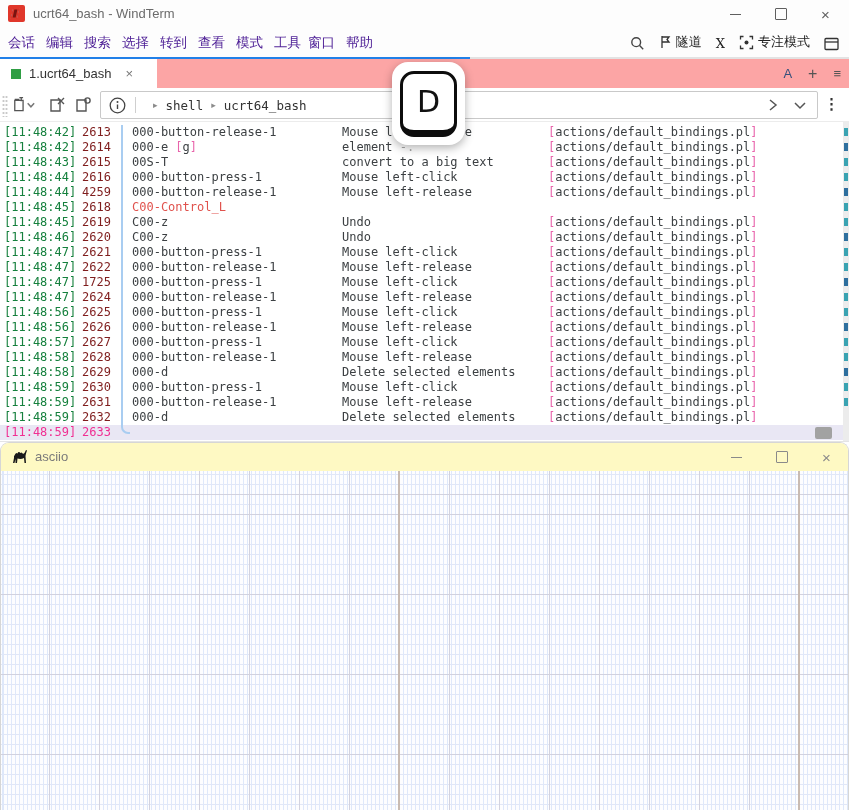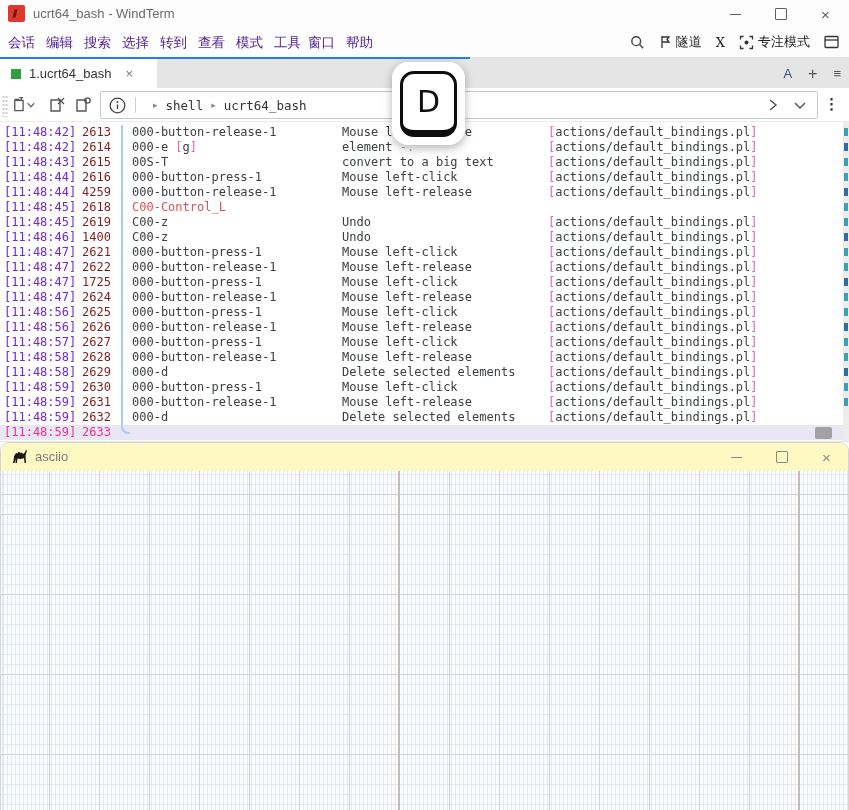--- a/index.html
+++ b/index.html
@@ -16,28 +16,28 @@
   .win-title { position:absolute; left:33px; top:6px; font-size:13px; color:#6b6b6b; }
   .winctl { position:absolute; top:0; width:45px; height:28px; display:flex; align-items:center;
             justify-content:center; color:#5f5f5f; }
   .ctl-min::after { content:""; width:11px; height:0; border-top:1.4px solid #5f5f5f; }
   .ctl-max::after { content:""; width:10px; height:10px; border:1.4px solid #5f5f5f; border-radius:1px; }
   .ctl-close { font-size:15px; font-weight:400; }
 
   
   .menubar { position:absolute; left:0; top:28px; width:849px; height:29px; background:#fdfdfd; }
   .menu-item { position:absolute; top:6px; font-size:13.5px; color:#4c1d95; cursor:default; }
-  .menu-right { position:absolute; right:10px; top:5px; display:flex; align-items:center; gap:14px;
+  .menu-right { position:absolute; right:10px; top:5px; display:flex; align-items:flex-end; gap:14px;
                 font-size:13px; color:#222; }
   .mr-group { display:flex; align-items:center; gap:4px; }
   .focus-line { position:absolute; left:0; top:57px; width:470px; height:2px; background:#2180e8; z-index:3; }
   .rest-line  { position:absolute; left:470px; top:57px; width:379px; height:2px; background:#e3e3e3; }
 
   
-  .tabbar { position:absolute; left:0; top:59px; width:849px; height:29px; background:#e5e5e5; }
+  .tabbar { position:absolute; left:0; top:59px; width:849px; height:29px; background:#fca5a5; }
   .tab { position:absolute; left:0; top:0; width:157px; height:29px; background:#fff;
          display:flex; align-items:center; padding-left:11px; }
   .tab-dot { width:10px; height:10px; background:#2f9e44; margin-right:8px; }
   .tab-label { font-size:13px; color:#333; }
   .tab-close { margin-left:14px; color:#777; font-size:13px; }
   .tabbar-right { position:absolute; right:8px; top:0; height:29px; display:flex; align-items:center;
                   gap:16px; color:#444; }
   .tb-a { font-size:13px; color:#35507c; }
   .tb-plus { font-size:16px; color:#555; }
   .tb-ham { font-size:13px; color:#555; letter-spacing:0; }
@@ -66,21 +66,21 @@
   .keycap { width:57px; height:66px; border:3px solid #0d0d0d; border-bottom-width:7px;
             border-radius:14px; display:flex; align-items:center; justify-content:center;
             font-size:30px; color:#111; font-family:"DejaVu Sans", sans-serif; }
 
   
   .terminal { position:absolute; left:0; top:122px; width:849px; height:320px; background:#fff;
               font-family:"DejaVu Sans Mono", monospace; font-size:12px; overflow:hidden;
               border-bottom:1px solid #e4e4e4; }
   .term-row { position:relative; height:15px; line-height:15px; white-space:pre; }
   .term-row.current { background:#e9e7f4; }
-  .t-ts  { position:absolute; left:4px;  color:#6d28d9; }
+  .t-ts  { position:absolute; left:4px;  color:#15803d; }
   .t-num { position:absolute; left:82px; color:#7f1d1d; }
   .t-cmd { position:absolute; left:132px; color:#3c4043; }
   .t-desc{ position:absolute; left:342px; color:#3c4043; }
   .t-file{ position:absolute; left:548px; color:#3c4043; }
   .pk { color:#e864ab; }
   .red { color:#e0524d; }
   .muted { color:#a7a7a7; }
   .current .t-ts, .current .t-num { color:#f02f92; }
   .guide-line { position:absolute; left:121px; top:3px; width:0; height:300px;
                 border-left:2px solid #a9cdf1; }
@@ -244,21 +244,21 @@
   <div class="terminal">
     <div style="height:3px"></div>
     <div>
         <div class="term-row"><span class="t-ts">[11:48:42]</span><span class="t-num">2613</span><span class="t-cmd ">000-button-release-1</span><span class="t-desc">Mouse left-release</span><span class="t-file"><span class="pk">[</span>actions/default_bindings.pl<span class="pk">]</span></span></div>
         <div class="term-row"><span class="t-ts">[11:48:42]</span><span class="t-num">2614</span><span class="t-cmd ">000-e <span class="pk">[</span>g<span class="pk">]</span></span><span class="t-desc">element<span class="muted"> -.</span></span><span class="t-file"><span class="pk">[</span>actions/default_bindings.pl<span class="pk">]</span></span></div>
         <div class="term-row"><span class="t-ts">[11:48:43]</span><span class="t-num">2615</span><span class="t-cmd ">00S-T</span><span class="t-desc">convert to a big text</span><span class="t-file"><span class="pk">[</span>actions/default_bindings.pl<span class="pk">]</span></span></div>
         <div class="term-row"><span class="t-ts">[11:48:44]</span><span class="t-num">2616</span><span class="t-cmd ">000-button-press-1</span><span class="t-desc">Mouse left-click</span><span class="t-file"><span class="pk">[</span>actions/default_bindings.pl<span class="pk">]</span></span></div>
         <div class="term-row"><span class="t-ts">[11:48:44]</span><span class="t-num">4259</span><span class="t-cmd ">000-button-release-1</span><span class="t-desc">Mouse left-release</span><span class="t-file"><span class="pk">[</span>actions/default_bindings.pl<span class="pk">]</span></span></div>
         <div class="term-row"><span class="t-ts">[11:48:45]</span><span class="t-num">2618</span><span class="t-cmd red">C00-Control_L</span></div>
         <div class="term-row"><span class="t-ts">[11:48:45]</span><span class="t-num">2619</span><span class="t-cmd ">C00-z</span><span class="t-desc">Undo</span><span class="t-file"><span class="pk">[</span>actions/default_bindings.pl<span class="pk">]</span></span></div>
-        <div class="term-row"><span class="t-ts">[11:48:46]</span><span class="t-num">1400</span><span class="t-cmd ">C00-z</span><span class="t-desc">Undo</span><span class="t-file"><span class="pk">[</span>actions/default_bindings.pl<span class="pk">]</span></span></div>
+        <div class="term-row"><span class="t-ts">[11:48:46]</span><span class="t-num">2620</span><span class="t-cmd ">C00-z</span><span class="t-desc">Undo</span><span class="t-file"><span class="pk">[</span>actions/default_bindings.pl<span class="pk">]</span></span></div>
         <div class="term-row"><span class="t-ts">[11:48:47]</span><span class="t-num">2621</span><span class="t-cmd ">000-button-press-1</span><span class="t-desc">Mouse left-click</span><span class="t-file"><span class="pk">[</span>actions/default_bindings.pl<span class="pk">]</span></span></div>
         <div class="term-row"><span class="t-ts">[11:48:47]</span><span class="t-num">2622</span><span class="t-cmd ">000-button-release-1</span><span class="t-desc">Mouse left-release</span><span class="t-file"><span class="pk">[</span>actions/default_bindings.pl<span class="pk">]</span></span></div>
         <div class="term-row"><span class="t-ts">[11:48:47]</span><span class="t-num">1725</span><span class="t-cmd ">000-button-press-1</span><span class="t-desc">Mouse left-click</span><span class="t-file"><span class="pk">[</span>actions/default_bindings.pl<span class="pk">]</span></span></div>
         <div class="term-row"><span class="t-ts">[11:48:47]</span><span class="t-num">2624</span><span class="t-cmd ">000-button-release-1</span><span class="t-desc">Mouse left-release</span><span class="t-file"><span class="pk">[</span>actions/default_bindings.pl<span class="pk">]</span></span></div>
         <div class="term-row"><span class="t-ts">[11:48:56]</span><span class="t-num">2625</span><span class="t-cmd ">000-button-press-1</span><span class="t-desc">Mouse left-click</span><span class="t-file"><span class="pk">[</span>actions/default_bindings.pl<span class="pk">]</span></span></div>
         <div class="term-row"><span class="t-ts">[11:48:56]</span><span class="t-num">2626</span><span class="t-cmd ">000-button-release-1</span><span class="t-desc">Mouse left-release</span><span class="t-file"><span class="pk">[</span>actions/default_bindings.pl<span class="pk">]</span></span></div>
         <div class="term-row"><span class="t-ts">[11:48:57]</span><span class="t-num">2627</span><span class="t-cmd ">000-button-press-1</span><span class="t-desc">Mouse left-click</span><span class="t-file"><span class="pk">[</span>actions/default_bindings.pl<span class="pk">]</span></span></div>
         <div class="term-row"><span class="t-ts">[11:48:58]</span><span class="t-num">2628</span><span class="t-cmd ">000-button-release-1</span><span class="t-desc">Mouse left-release</span><span class="t-file"><span class="pk">[</span>actions/default_bindings.pl<span class="pk">]</span></span></div>
         <div class="term-row"><span class="t-ts">[11:48:58]</span><span class="t-num">2629</span><span class="t-cmd ">000-d</span><span class="t-desc">Delete selected elements</span><span class="t-file"><span class="pk">[</span>actions/default_bindings.pl<span class="pk">]</span></span></div>
         <div class="term-row"><span class="t-ts">[11:48:59]</span><span class="t-num">2630</span><span class="t-cmd ">000-button-press-1</span><span class="t-desc">Mouse left-click</span><span class="t-file"><span class="pk">[</span>actions/default_bindings.pl<span class="pk">]</span></span></div>

